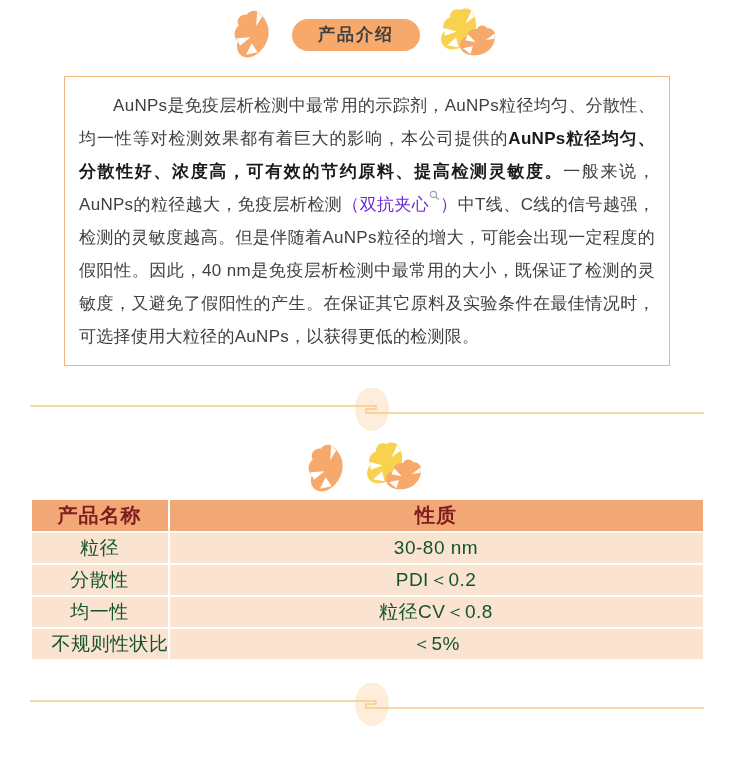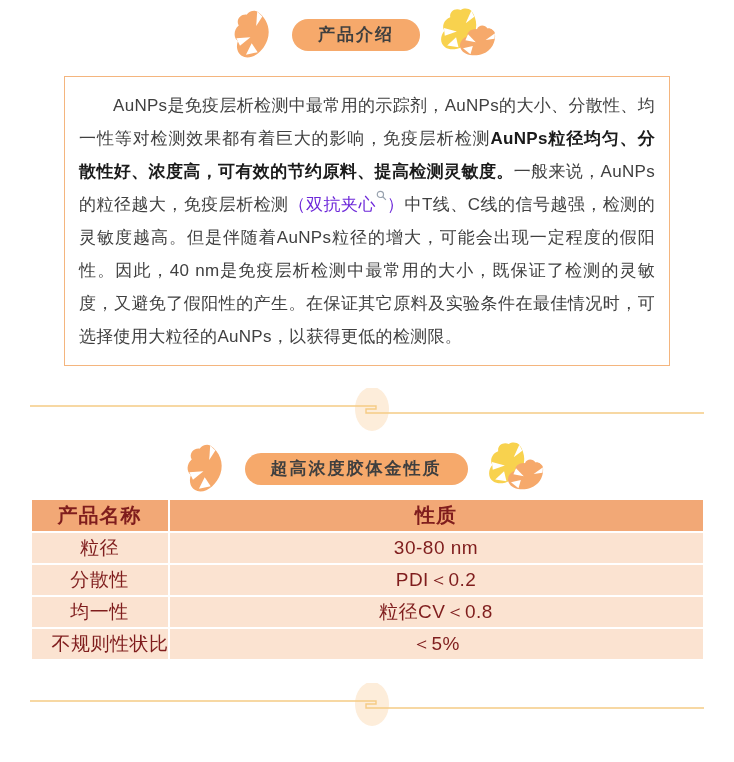--- a/index.html
+++ b/index.html
@@ -57,21 +57,21 @@
   }
   .props-table col.c1{width:136px;}
   .props-table th{
     background:#F2A876;
     font-size:20px;font-weight:bold;color:#7f1d1d;
     height:31px;text-align:center;vertical-align:middle;
     letter-spacing:1px;padding:0;
   }
   .props-table td{
     background:#FBE3D1;
-    font-size:19px;color:#7f1d1d;
+    font-size:19px;color:#14532d;
     height:28px;text-align:center;vertical-align:middle;
     padding:1px 20px;letter-spacing:0.5px;
     overflow:hidden;white-space:nowrap;
   }
 </style>
 </head>
 <body>
 
 <svg width="0" height="0" style="position:absolute" aria-hidden="true">
   <defs>
@@ -93,36 +93,35 @@
     <svg class="leaf leaf-yellow" width="38" height="46" viewBox="0 0 40 48">
       <use href="#leafShape" fill="#F8D24E"></use>
     </svg>
     <svg class="leaf leaf-small" width="32" height="38" viewBox="0 0 40 48">
       <use href="#leafShape" fill="#F6A96B"></use>
     </svg>
   </div>
 </div>
 
 <div class="intro-box">
-  <p class="intro-text"><span>AuNPs是免疫层析检测中最常用的示踪剂，AuNPs的大小、分散性、均一性等对检测效果都有着巨大的影响，免疫层析检测</span><b>AuNPs粒径均匀、分散性好、浓度高，可有效的节约原料、提高检测灵敏度。</b><span>一般来说，AuNPs的粒径越大，免疫层析检测</span><span class="keyword"><span>（双抗夹心</span><sup><svg width="11" height="11" viewBox="0 0 12 12">
+  <p class="intro-text"><span>AuNPs是免疫层析检测中最常用的示踪剂，AuNPs粒径均匀、分散性、均一性等对检测效果都有着巨大的影响，本公司提供的</span><b>AuNPs粒径均匀、分散性好、浓度高，可有效的节约原料、提高检测灵敏度。</b><span>一般来说，AuNPs的粒径越大，免疫层析检测</span><span class="keyword"><span>（双抗夹心</span><sup><svg width="11" height="11" viewBox="0 0 12 12">
           <circle cx="4.8" cy="4.8" r="3.4" fill="none" stroke="#98A2AE" stroke-width="1.3"></circle>
           <line x1="7.4" y1="7.4" x2="10.8" y2="10.8" stroke="#98A2AE" stroke-width="1.3"></line>
         </svg></sup><span>）</span></span><span>中T线、C线的信号越强，检测的灵敏度越高。但是伴随着AuNPs粒径的增大，可能会出现一定程度的假阳性。因此，40 nm是免疫层析检测中最常用的大小，既保证了检测的灵敏度，又避免了假阳性的产生。在保证其它原料及实验条件在最佳情况时，可选择使用大粒径的AuNPs，以获得更低的检测限。</span></p>
 </div>
 
 <svg class="divider" viewBox="0 0 694 44">
   <ellipse cx="352" cy="21" rx="17" ry="22" fill="#FDEDDA"></ellipse>
   <path d="M10 18 H356 V21 H346 V25 H684" fill="none" stroke="#F5CB85" stroke-width="1.4"></path>
 </svg>
 
 <div class="section-header" style="margin-top:8px">
   <svg class="leaf leaf-left" width="40" height="48" viewBox="0 0 40 48">
     <use href="#leafShape" fill="#F6A96B"></use>
   </svg>
-  <div class="badge">超高浓度胶体金性质</div>
   <div class="leaf-pair">
     <svg class="leaf leaf-yellow" width="38" height="46" viewBox="0 0 40 48">
       <use href="#leafShape" fill="#F8D24E"></use>
     </svg>
     <svg class="leaf leaf-small" width="32" height="38" viewBox="0 0 40 48">
       <use href="#leafShape" fill="#F6A96B"></use>
     </svg>
   </div>
 </div>
 

